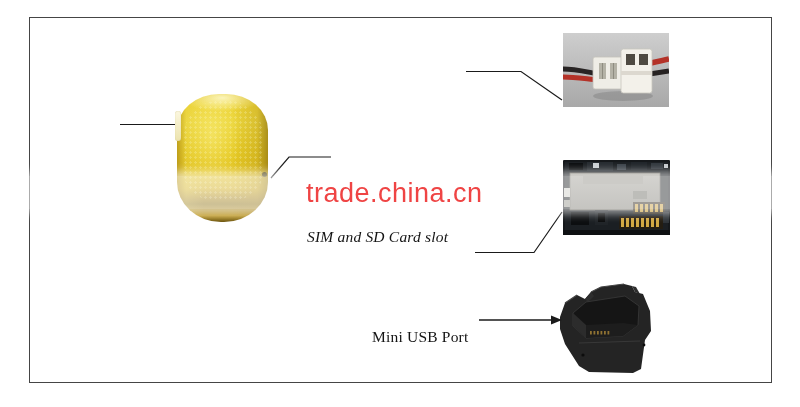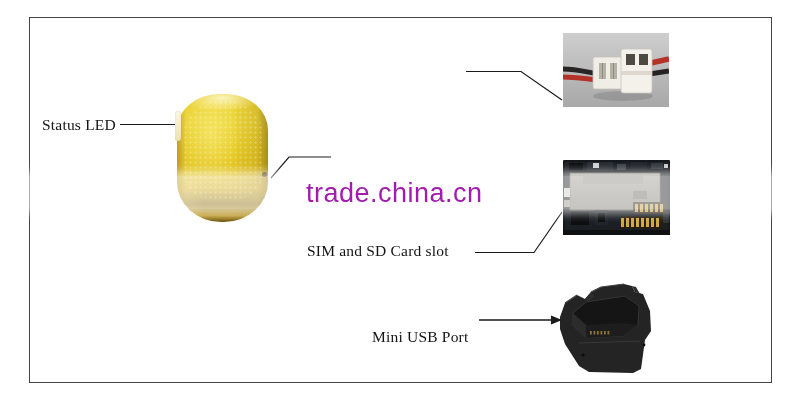--- a/index.html
+++ b/index.html
@@ -45,32 +45,32 @@
   
   .leaders{position:absolute;left:0;top:0;z-index:4;pointer-events:none;}
   
   .callout{
     position:absolute;font-size:15.5px;color:#141414;white-space:nowrap;
     z-index:4;letter-spacing:0.2px;
   }
   .lbl-status{left:42px;top:116px;}
   .lbl-battery{left:337px;top:63px;}
   .lbl-sos{left:336px;top:148px;}
-  .lbl-sim{left:307px;top:242px;}
+  .lbl-sim{left:307px;top:228px;font-style:italic;}
   .lbl-usb{left:372px;top:328px;}
   
   .wm-band{
     position:absolute;left:0;top:176px;width:800px;height:33px;
     background:rgba(255,255,255,0.55);
     box-shadow:0 0 8px 5px rgba(255,255,255,0.55);
     z-index:5;
   }
   .wm-text{
     position:absolute;left:306px;top:177px;height:33px;line-height:33px;
-    font-family:"Liberation Sans",sans-serif;font-size:27px;color:#a21caf;
+    font-family:"Liberation Sans",sans-serif;font-size:27px;color:#ef4444;
     letter-spacing:0.5px;z-index:6;white-space:nowrap;text-align:right;
   }
 </style>
 </head>
 <body>
 
 <div class="canvas">
 
   <div class="frame"></div>
 
@@ -168,20 +168,19 @@
 
   <svg class="leaders" width="800" height="407" viewBox="0 0 800 407">
     <line x1="120" y1="124.5" x2="175" y2="124.5" stroke="#1a1a1a" stroke-width="1.2"></line>
     <polyline points="271,178 289,157 331,157" fill="none" stroke="#1a1a1a" stroke-width="1.2"></polyline>
     <polyline points="466,71.5 521,71.5 562,100" fill="none" stroke="#1a1a1a" stroke-width="1.2"></polyline>
     <polyline points="475,252.5 534,252.5 562,212" fill="none" stroke="#1a1a1a" stroke-width="1.2"></polyline>
     <line x1="479" y1="320" x2="552" y2="320" stroke="#1a1a1a" stroke-width="1.4"></line>
     <polygon points="562,320 551,315.5 551,324.5" fill="#1a1a1a"></polygon>
   </svg>
 
-  <div class="callout lbl-status">Status LED</div>
   <div class="callout lbl-sim">SIM and SD Card slot</div>
   <div class="callout lbl-usb">Mini USB Port</div>
 
   <div class="wm-band"></div>
   <div class="wm-text">trade.china.cn</div>
 
 </div>
 
 </body></html>

